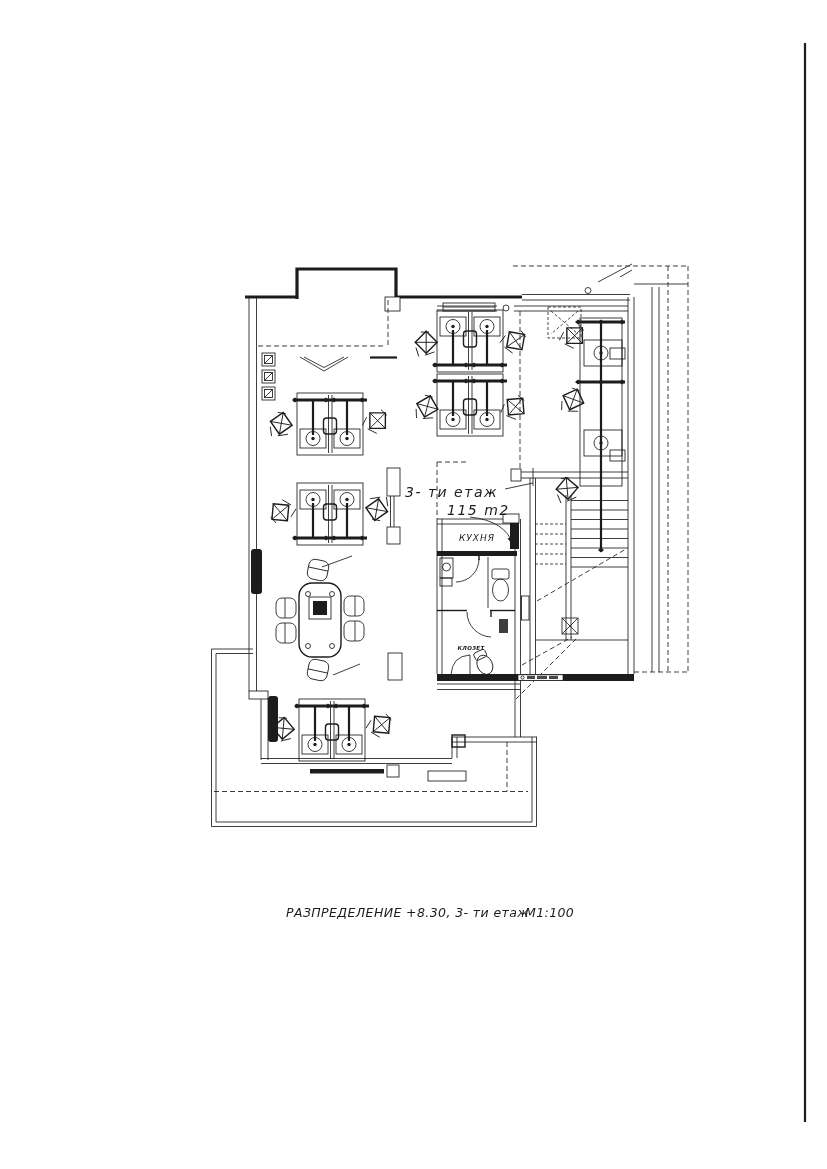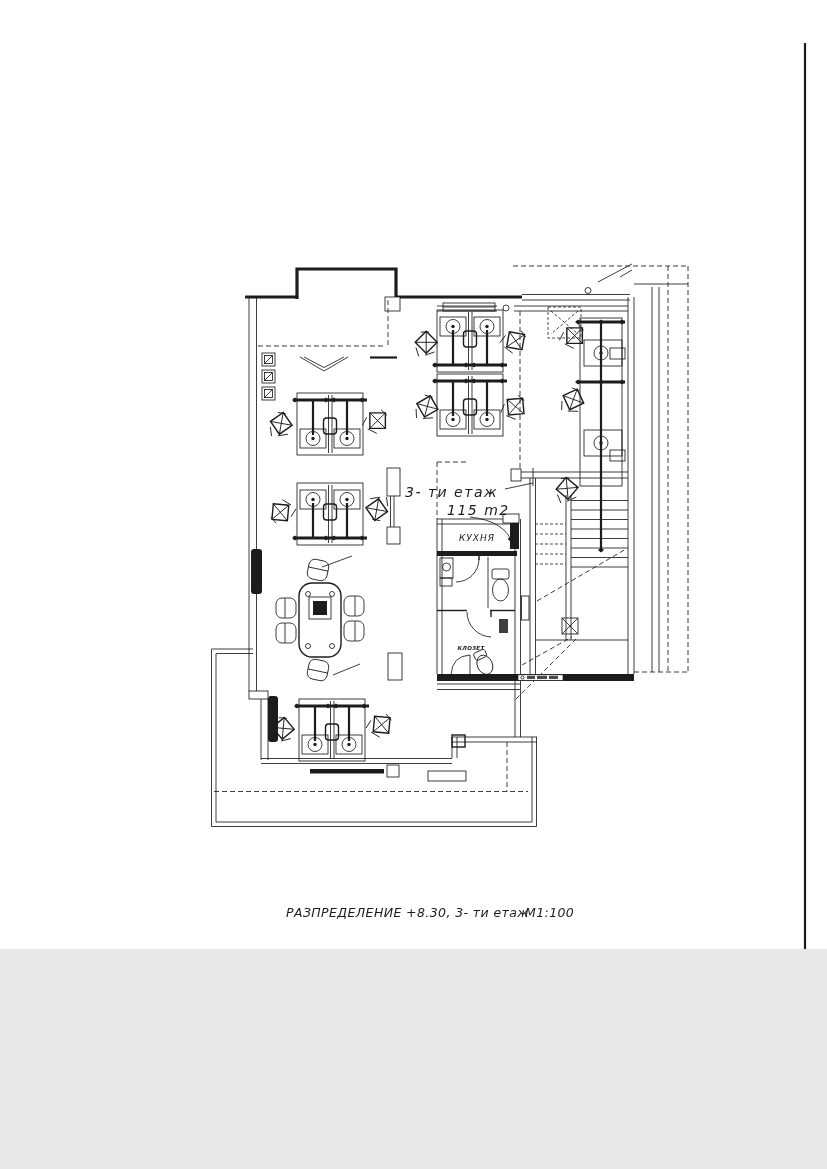--- a/index.html
+++ b/index.html
@@ -1,16 +1,16 @@
 <!DOCTYPE html>
 <html><head>
 <meta charset="utf-8">
 <style>
   html,body{margin:0;padding:0;background:#e8e8e8;}
-  .page{position:relative;width:827px;height:949px;background:#ffffff;overflow:hidden;
+  .page{position:relative;width:827px;height:1169px;background:#ffffff;overflow:hidden;
         font-family:"DejaVu Sans",sans-serif;}
   svg{position:absolute;left:0;top:0;}
   svg line,svg path,svg rect,svg circle,svg ellipse{stroke:#1c1c1c;fill:none;stroke-linecap:butt;}
   .t{stroke-width:.85}
   .m{stroke-width:1.4}
   .k{stroke-width:2.2}
   .x{stroke-width:3.2}
   .d{stroke-width:.85;stroke-dasharray:5 3}
   .d2{stroke-width:.8;stroke-dasharray:3 2}
   .f{fill:#1c1c1c;stroke:none}

